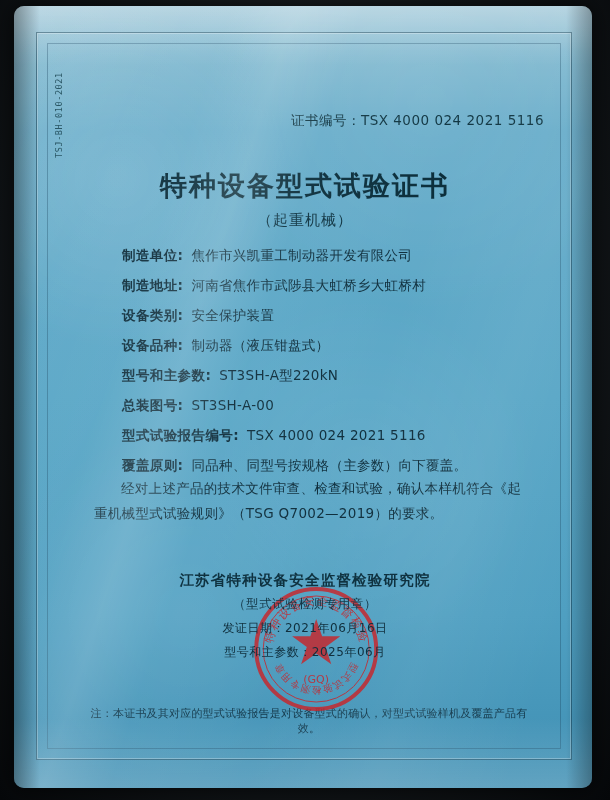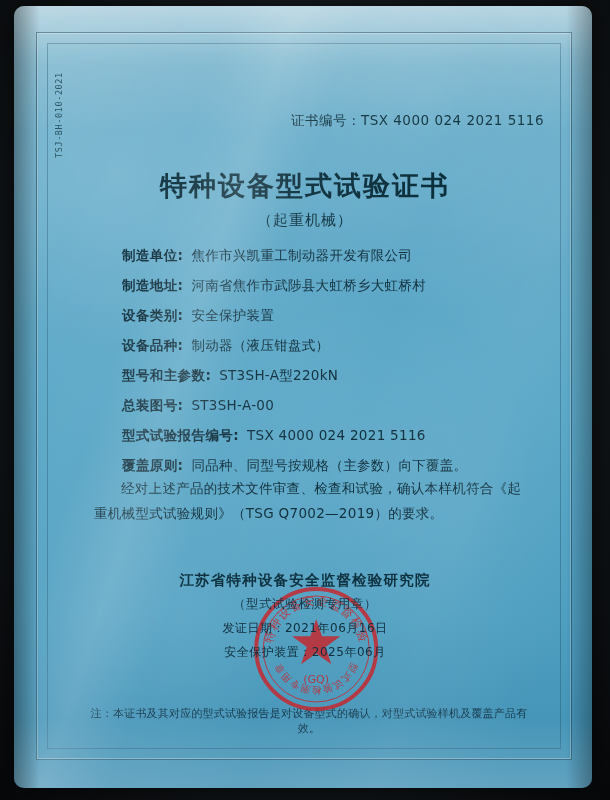--- a/index.html
+++ b/index.html
@@ -349,21 +349,21 @@
           <text fill="#c9252a" font-size="9.5" font-family="DejaVu Sans, sans-serif" letter-spacing="0.8">
             <textPath href="#sealBottom" startOffset="50%" text-anchor="middle">型式试验检测专用章</textPath>
           </text>
           <polygon points="70,40 75.9,57.2 94.1,57.2 79.4,68 85.1,85.2 70,74.6 54.9,85.2 60.6,68 45.9,57.2 64.1,57.2" fill="#c9252a"></polygon>
           <text x="70" y="104" fill="#c9252a" font-size="11" text-anchor="middle" font-family="DejaVu Sans, sans-serif">(GQ)</text>
         </svg>
 
         <div class="issuer-name">江苏省特种设备安全监督检验研究院</div>
         <div class="issuer-sub">（型式试验检测专用章）</div>
         <div class="issue-date">发证日期：2021年06月16日</div>
-        <div class="next-date">安全保护装置：2025年06月</div>
+        <div class="next-date">型号和主参数：2025年06月</div>
       </div>
 
       <div class="footnote">注：本证书及其对应的型式试验报告是对设备型式的确认，对型式试验样机及覆盖产品有效。</div>
     </div>
 
     <div class="cert-gloss"></div>
     <div class="glare-top"></div>
     <div class="glare-bottom"></div>
     <div class="edge-shadow-left"></div>
     <div class="edge-shadow-right"></div>

